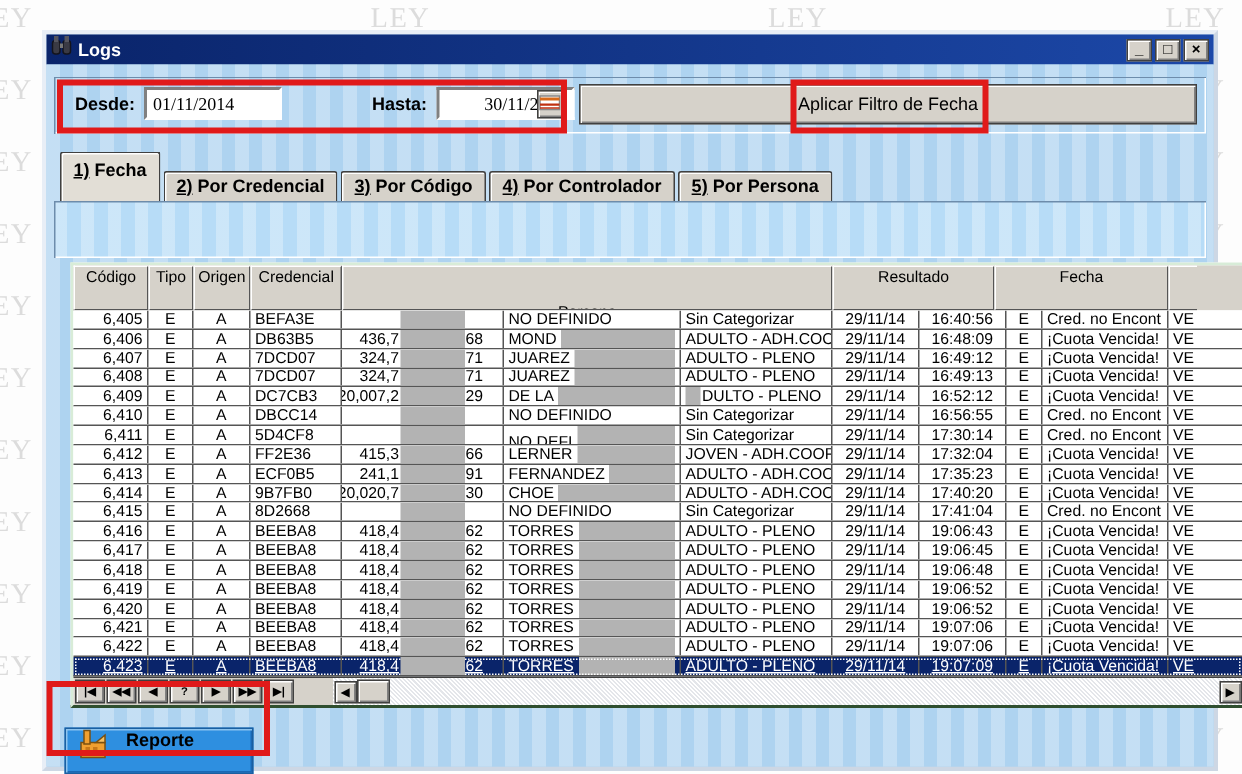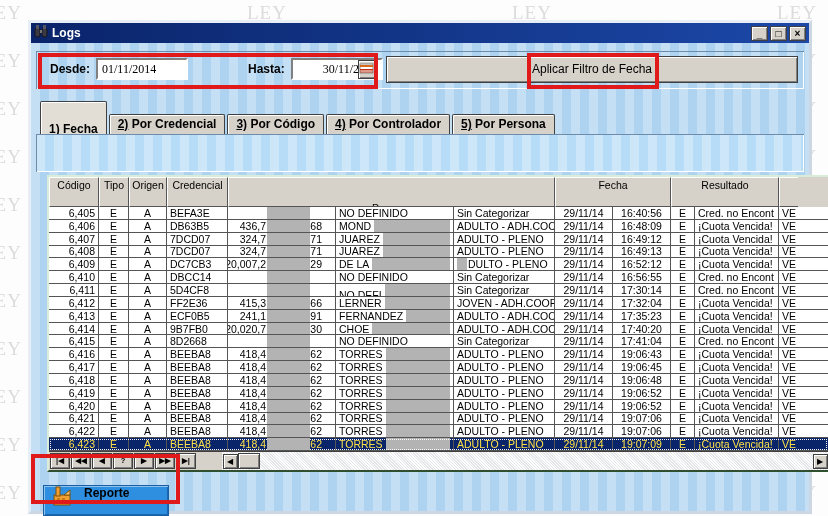--- a/index.html
+++ b/index.html
@@ -36,21 +36,21 @@
     border:1px solid #404040; box-shadow:inset 1px 1px 0 #fff, inset -1px -1px 0 #808080; }
   #btn-apply { position:absolute; left:350px; top:5px; width:412px; height:27px; background:#d6d2ca;
     border:1px solid #404040; box-shadow:inset 1px 1px 0 #fff, inset -1px -1px 0 #808080;
     font-size:12px; text-align:center; line-height:25px; color:#000; }
 
   
   #tabs { position:absolute; left:9px; top:69px; height:22px; display:flex; align-items:flex-end; }
   .tab { height:20px; background:#d6d2ca; border:1px solid #404040; border-bottom:none;
     box-shadow:inset 1px 1px 0 #fff; padding:2px 8px 0 8px; font-size:12px; font-weight:bold;
     margin-right:2px; border-radius:2px 2px 0 0; }
-  .tab.active { height:33px; background:#e2ded6; padding-top:20px; }
+  .tab.active { height:33px; background:#e2ded6; padding-top:4px; }
   .tab span { display:block; }
   .tab span::first-letter { text-decoration:underline; }
   #tabpanel { position:absolute; left:5px; top:91px; width:768px; height:38px;
     background-color:#b7dcf7;
     background-image:repeating-linear-gradient(90deg, rgba(255,255,255,.3) 0 9px, rgba(255,255,255,0) 9px 18px);
     box-shadow:inset 1px 1px 0 #6d8cab, inset -1px -1px 0 #ffffff; }
 
   
   #grid { position:absolute; left:16px; top:132px; width:801px; height:297px;
     border:2px solid; border-color:#d8ecd8 #2f4f2f #2f4f2f #d8ecd8; background:#fff; }
@@ -61,21 +61,21 @@
     font-size:10.5px; color:#000; text-align:center; overflow:hidden; white-space:nowrap; }
   .hfull { height:30px; padding-top:1px; }
   .hgroup { display:flex; flex-direction:column; }
   .hgroup .gtop { height:15px; border-bottom:1px solid #555; padding-top:0px;margin-top:24px; }
   .hgroup .gsub { display:flex; height:15px; }
   .hsub { border-right:1px solid #555; font-size:10.5px; text-align:center; overflow:hidden; white-space:nowrap; }
   .hsub:last-child { border-right:none; }
 
   #grows { flex:1; display:flex; flex-direction:column; background:#fff; }
   .grow { flex:1 0 0; display:flex; border-bottom:1px solid #555; background:#fff; overflow:hidden; }
-  .grow.selected { background:#0a246a; color:#fde047; outline:1px dotted #fff; outline-offset:-2px; }
+  .grow.selected { background:#0a246a; color:#ffffff; outline:1px dotted #fff; outline-offset:-2px;text-decoration:underline; }
   .dcell { border-right:1px solid #555; font-size:10.5px; line-height:12px; padding:0 3px;
     white-space:nowrap; overflow:hidden; display:flex; align-items:center; }
   .num { justify-content:flex-end; }
   .ctr { justify-content:center; }
   .c-cod{width:50px}.c-tipo{width:30px}.c-org{width:38px}.c-cred{width:61px}.c-nom{width:118px}.c-cat{width:101px}
   .c-fd{width:58px}.c-ft{width:58px}.c-rl{width:24px}.c-rd{width:84px}
   .c-stub{width:19px; border-right:none;}
   .pcwrap { width:108px; border-right:1px solid #555; position:relative; display:flex; align-items:center;
     font-size:10.5px; overflow:hidden; }
   .pc-left { width:38px; display:flex; justify-content:flex-end; overflow:hidden; white-space:nowrap; }
@@ -230,22 +230,22 @@
           <div class="hcell hfull c-org">Origen</div>
           <div class="hcell hfull c-cred">Credencial</div>
           <div class="hcell hgroup" style="width:327px">
             <div class="gtop">Persona</div>
             <div class="gsub">
               <div class="hsub" style="width:107px">Código</div>
               <div class="hsub" style="width:118px">Nombre</div>
               <div class="hsub" style="flex:1">Tipo / Categoría</div>
             </div>
           </div>
+          <div class="hcell hfull" style="width:108px">Resultado</div>
           <div class="hcell hfull" style="width:116px">Fecha</div>
-          <div class="hcell hfull" style="width:108px">Resultado</div>
           <div class="hcell hfull c-stub"></div>
         </div>
 
         <div id="grows">
             <div class="grow">
               <div class="dcell num c-cod">6,405</div>
               <div class="dcell ctr c-tipo">E</div>
               <div class="dcell ctr c-org">A</div>
               <div class="dcell c-cred">BEFA3E</div>
               <div class="pcwrap">

